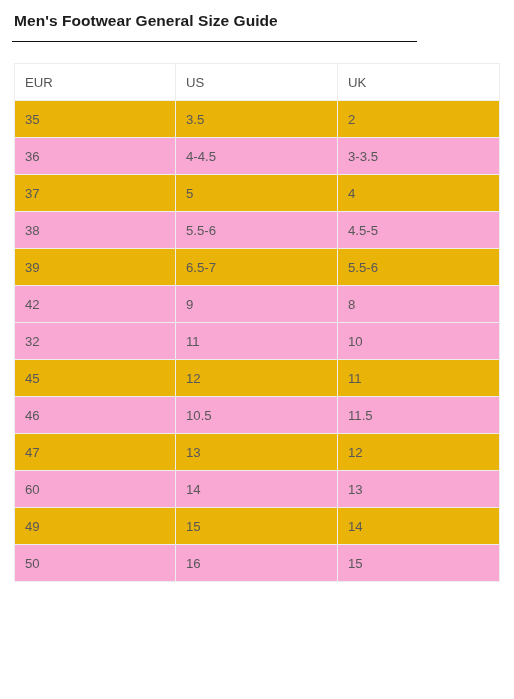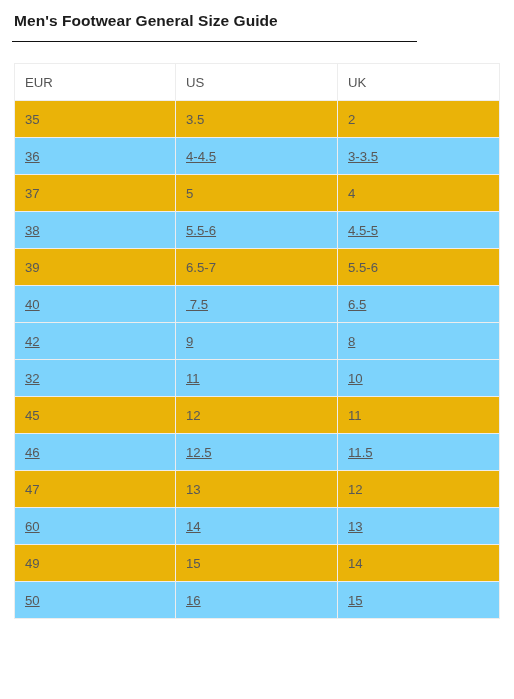--- a/index.html
+++ b/index.html
@@ -72,22 +72,21 @@
 
   table.size-table thead th {
     background: #ffffff;
     color: #555555;
   }
 
   table.size-table tbody tr.stripe td {
     background: #eab308;
   }
   table.size-table tbody tr.plain td {
-    background: #7dd3fc;
-    text-decoration: underline;
+    background: #f9a8d4;
   }
 </style>
 </head>
 <body>
 
 <div class="page">
 
   <div class="title-block">
     <h1 class="page-title">Men's Footwear General Size Guide</h1>
   </div>
@@ -128,42 +127,37 @@
             <td>38</td>
             <td>5.5-6</td>
             <td>4.5-5</td>
           </tr>
           <tr class="stripe">
             <td>39</td>
             <td>6.5-7</td>
             <td>5.5-6</td>
           </tr>
           <tr class="plain">
-            <td>40</td>
-            <td> 7.5</td>
-            <td>6.5</td>
-          </tr>
-          <tr class="plain">
             <td>42</td>
             <td>9</td>
             <td>8</td>
           </tr>
           <tr class="plain">
             <td>32</td>
             <td>11</td>
             <td>10</td>
           </tr>
           <tr class="stripe">
             <td>45</td>
             <td>12</td>
             <td>11</td>
           </tr>
           <tr class="plain">
             <td>46</td>
-            <td>12.5</td>
+            <td>10.5</td>
             <td>11.5</td>
           </tr>
           <tr class="stripe">
             <td>47</td>
             <td>13</td>
             <td>12</td>
           </tr>
           <tr class="plain">
             <td>60</td>
             <td>14</td>

